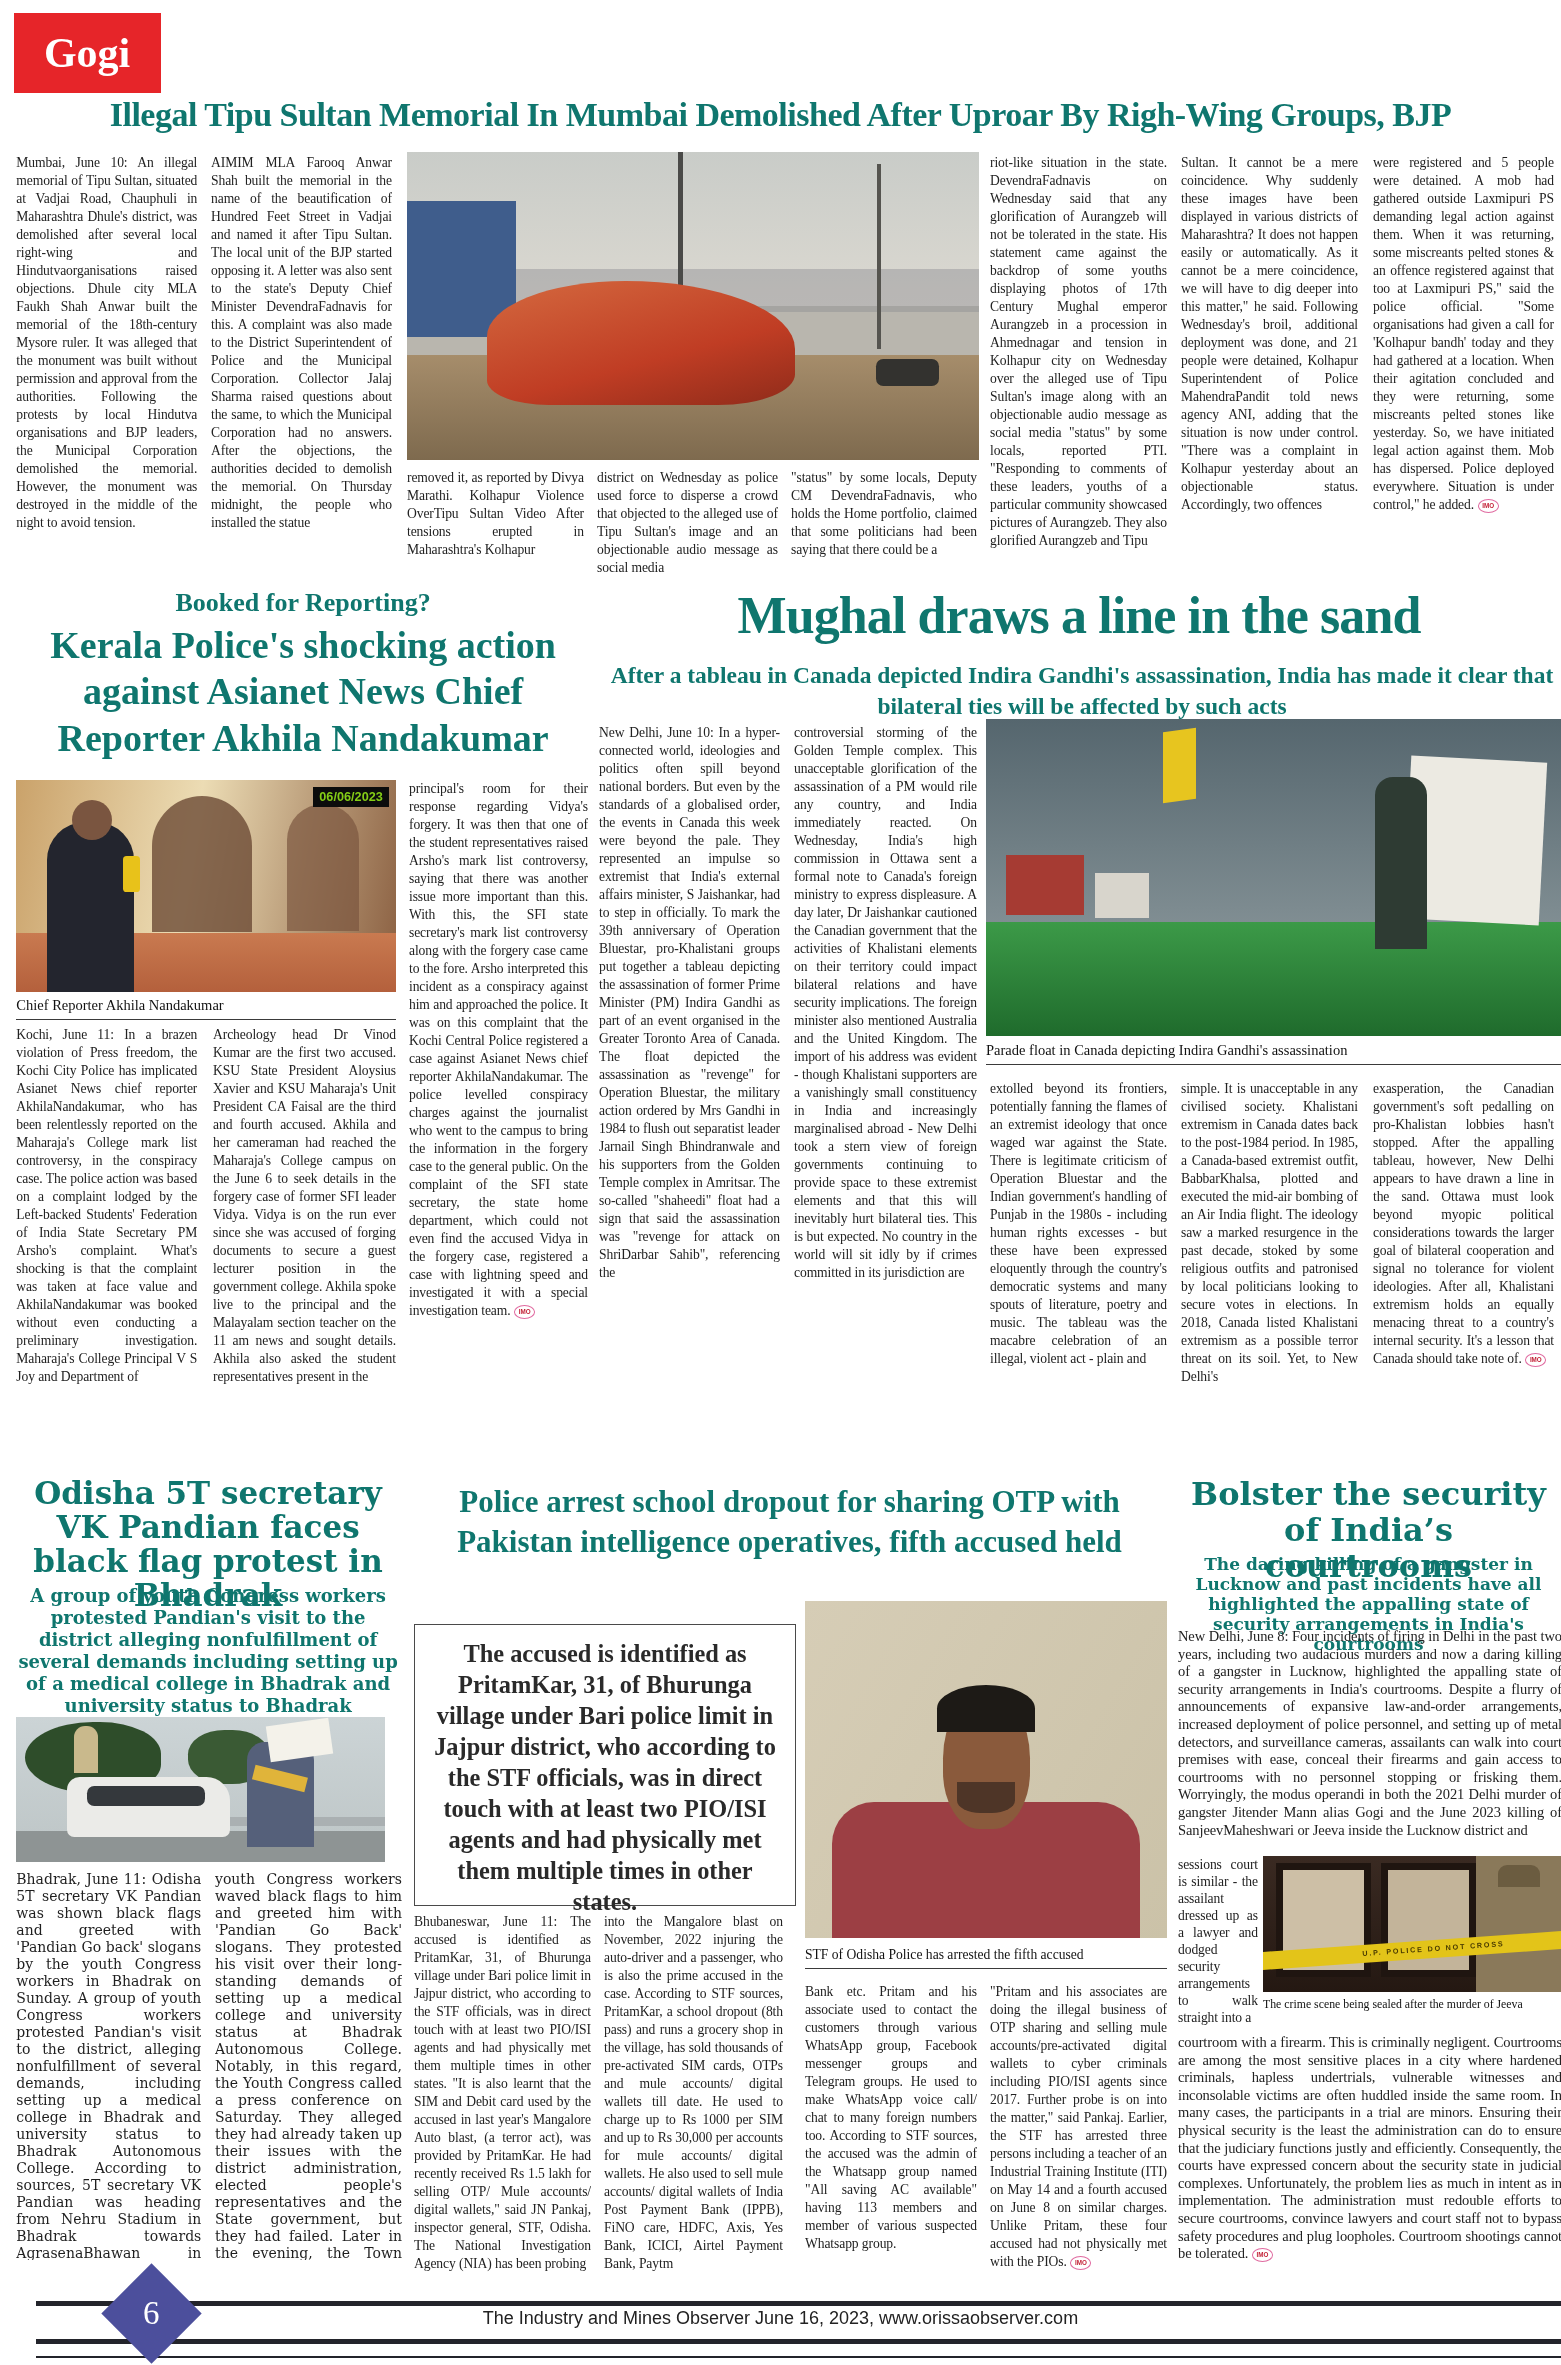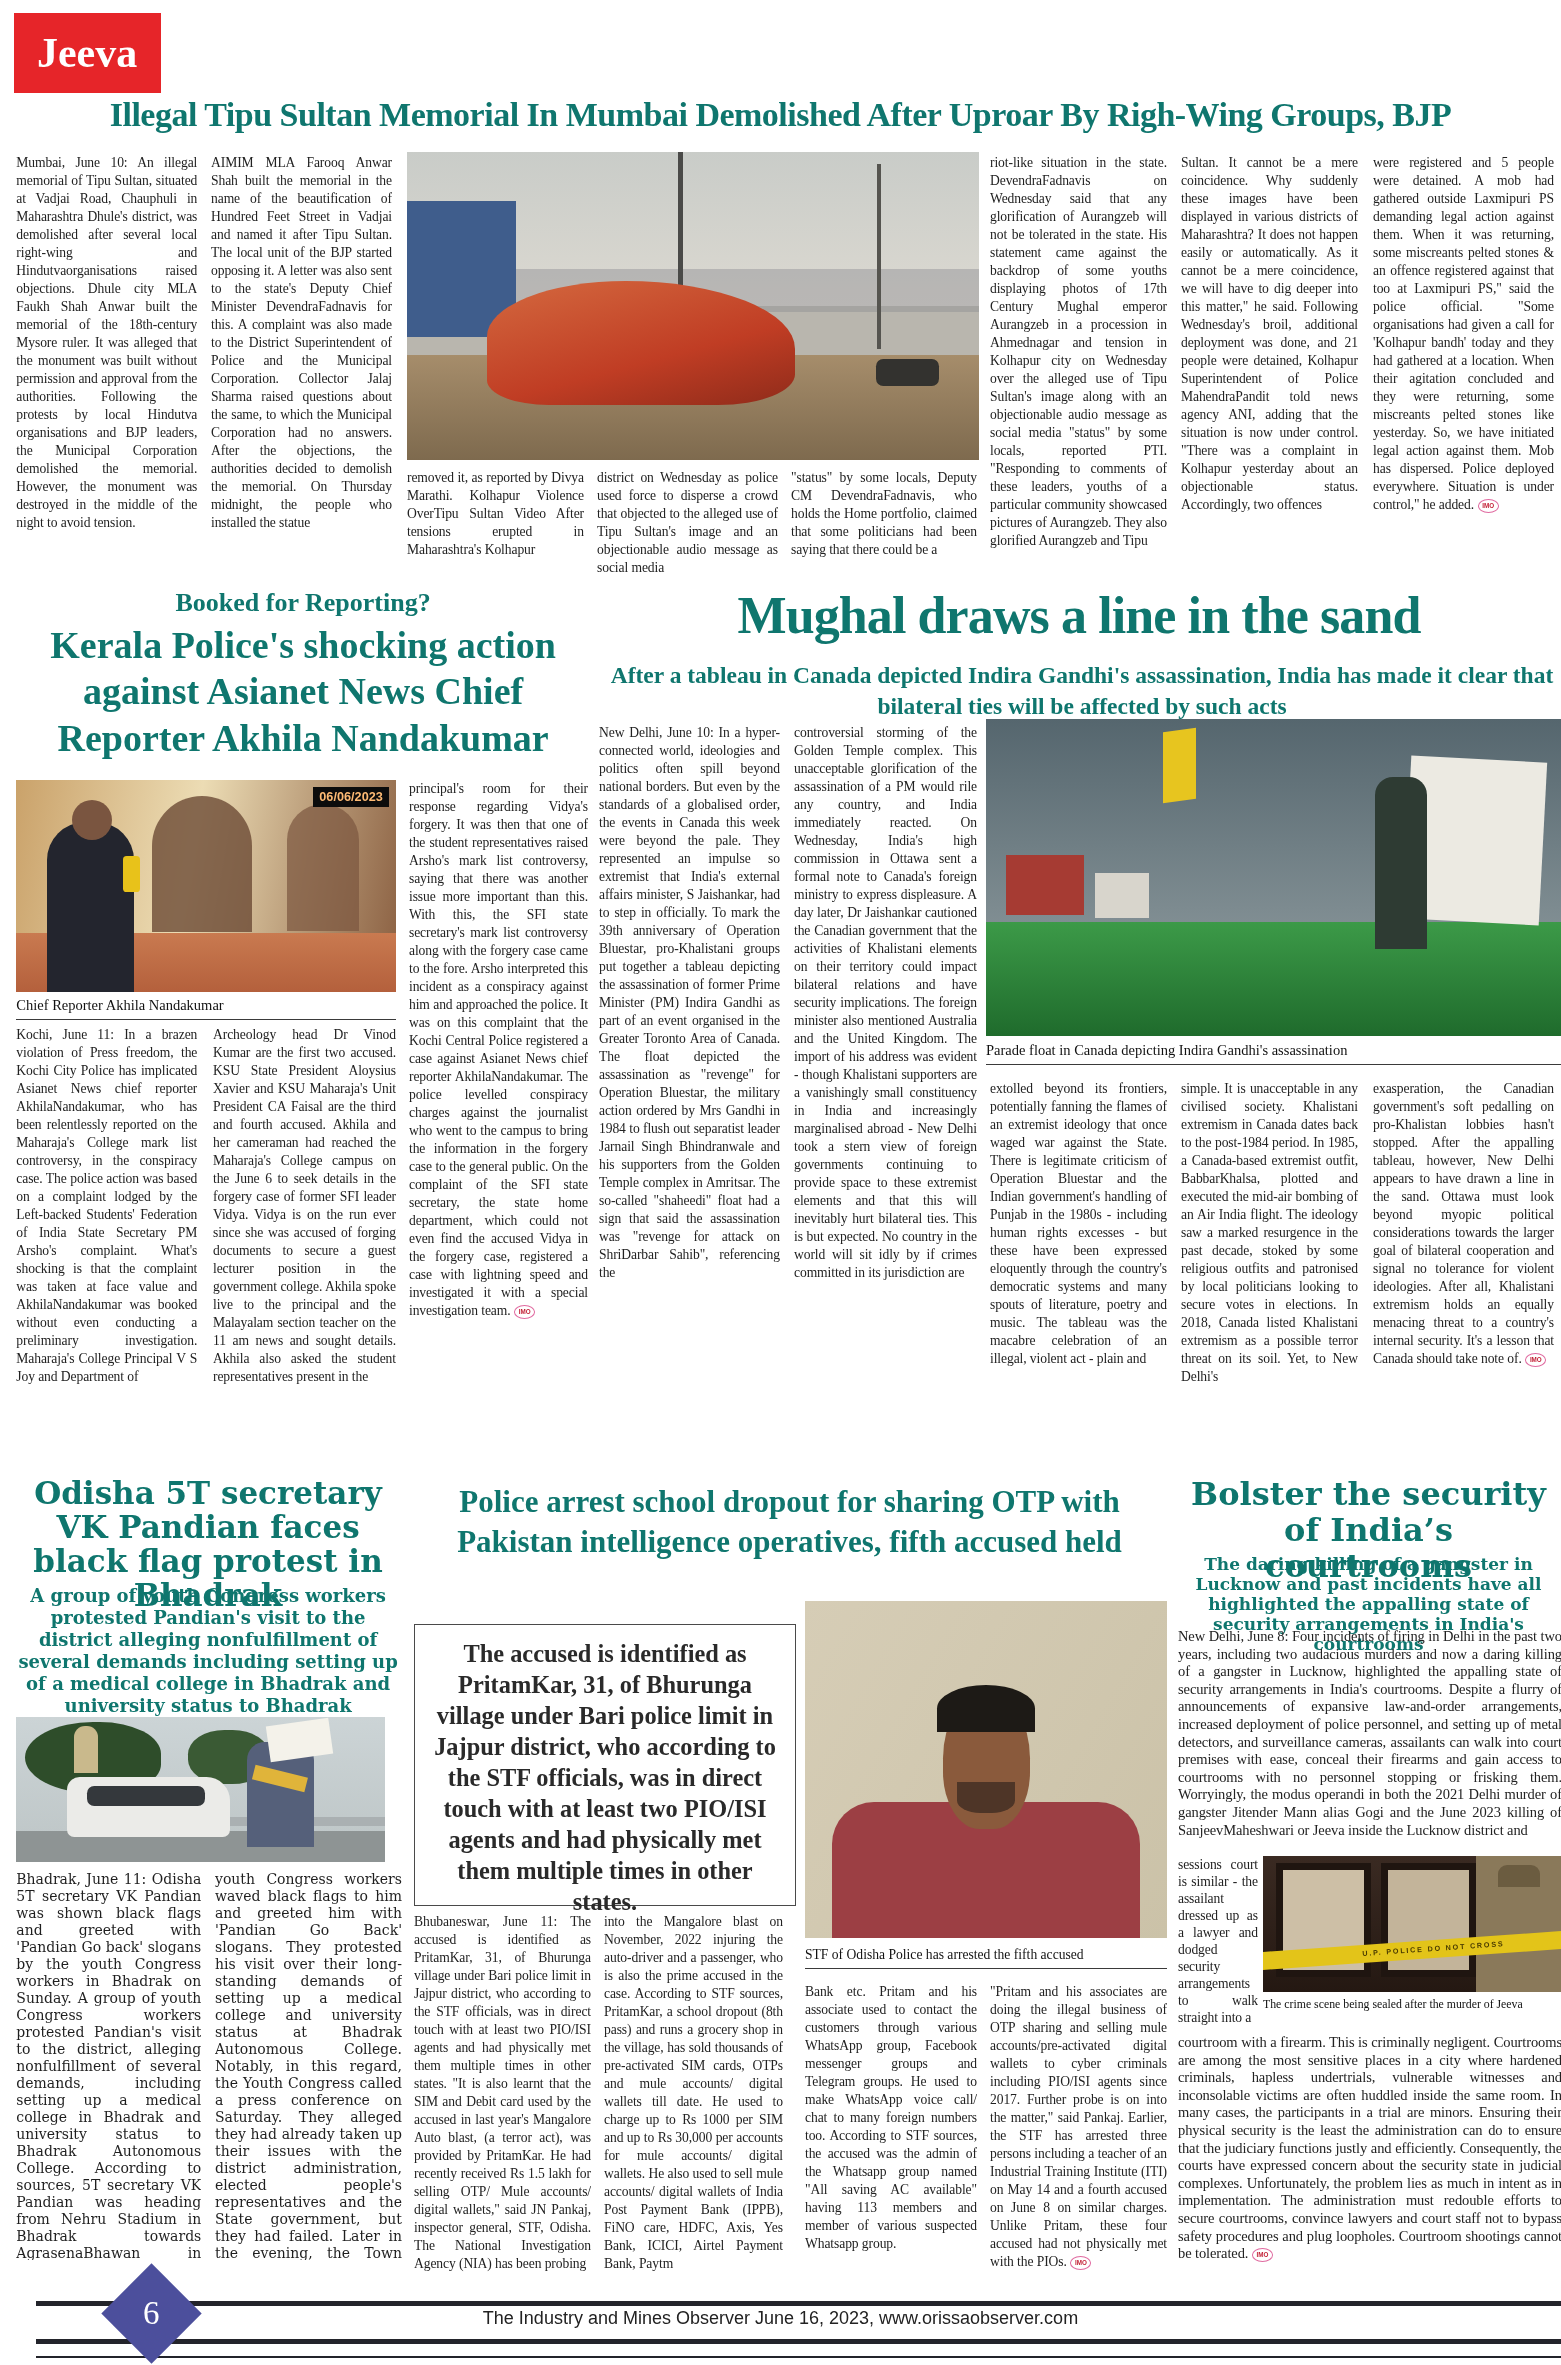--- a/index.html
+++ b/index.html
@@ -20,32 +20,32 @@
   .imo{display:inline-block;border:1.8px solid #e06aa0;color:#c21f35;border-radius:50%;
        font:bold 6.3px/8.1px "Liberation Sans",sans-serif;padding:1.8px 3.6px;vertical-align:middle;
        background:#fff;letter-spacing:0;margin-left:3.6px;}
   .introbox{border:1.8px solid #4a4a4a;background:#fff;font-family:"Liberation Serif",serif;
             font-weight:bold;font-size:24.4px;line-height:31px;text-align:center;color:#2a2a2a;
             padding:12.7px 11px;box-sizing:border-box;}
   .footer-rule{background:#23242b;}
   .diamond{width:71px;height:71px;background:#4c4f9c;transform:rotate(45deg);
            display:flex;align-items:center;justify-content:center;}
   .diamond span{transform:rotate(-45deg);color:#fff;font-size:33px;font-family:"Liberation Serif",serif;}
-  .ts-box{position:absolute;background:#0c0c0c;color:#fdba74;font:bold 12.7px/16.3px "Liberation Sans",sans-serif;
+  .ts-box{position:absolute;background:#0c0c0c;color:#84cc16;font:bold 12.7px/16.3px "Liberation Sans",sans-serif;
           padding:1.8px 6.3px;}
   .tape{position:absolute;background:#e3c419;color:#4a3b00;font:bold 7.2px/18px "Liberation Sans",sans-serif;
         text-align:center;letter-spacing:1.8px;white-space:nowrap;overflow:hidden;}
 </style>
 </head>
 <body>
 
 <div id="page">
 
   <div class="abs news-box" style="left:13.6px;top:12.7px;width:147px;height:80px;">
-    <span>Jeeva</span>
+    <span>Gogi</span>
   </div>
 
   <div class="abs hl serifhl" style="left:0;top:96px;width:1561px;font-size:34px;letter-spacing:-0.5px;white-space:nowrap;">Illegal Tipu Sultan Memorial In Mumbai Demolished After Uproar By Righ-Wing Groups, BJP</div>
 
   <div class="abs col" style="left:16.3px;top:154px;width:181px;height:427px;">Mumbai, June 10: An illegal memorial of Tipu Sultan, situated at Vadjai Road, Chauphuli in Maharashtra Dhule's district, was demolished after several local right-wing and Hindutvaorganisations raised objections. Dhule city MLA Faukh Shah Anwar built the memorial of the 18th-century Mysore ruler. It was alleged that the monument was built without permission and approval from the authorities. Following the protests by local Hindutva organisations and BJP leaders, the Municipal Corporation demolished the memorial. However, the monument was destroyed in the middle of the night to avoid tension.</div>
   <div class="abs col" style="left:211px;top:154px;width:181px;height:427px;">AIMIM MLA Farooq Anwar Shah built the memorial in the name of the beautification of Hundred Feet Street in Vadjai and named it after Tipu Sultan. The local unit of the BJP started opposing it. A letter was also sent to the state's Deputy Chief Minister DevendraFadnavis for this. A complaint was also made to the District Superintendent of Police and the Municipal Corporation. Collector Jalaj Sharma raised questions about the same, to which the Municipal Corporation had no answers. After the objections, the authorities decided to demolish the memorial. On Thursday midnight, the people who installed the statue</div>
 
   <div class="photo" style="left:407px;top:152px;width:572px;height:308px;">
     <div class="abs" style="left:0;top:0;width:100%;height:50%;background:linear-gradient(#c9ccc8,#dcd9d1);"></div>
     <div class="abs" style="left:0;top:38%;width:100%;height:14%;background:#8e8e92;opacity:.45;"></div>

